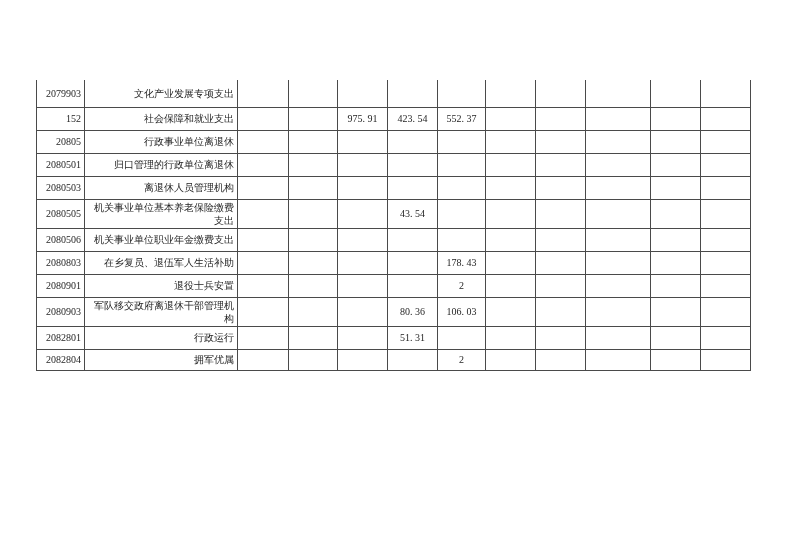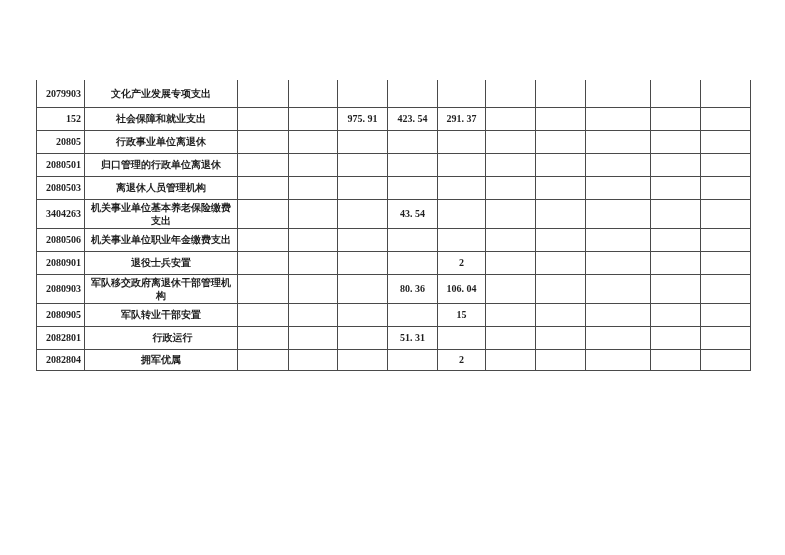--- a/index.html
+++ b/index.html
@@ -4,21 +4,20 @@
 <style>
   html, body { margin: 0; padding: 0; }
   .page {
     position: relative;
     width: 785px;
     height: 555px;
     background: #ffffff;
     overflow: hidden;
     font-family: "Liberation Serif", "DejaVu Serif", serif;
     color: #1f1f1f;
-    font-weight: bold;
   }
   table.budget {
     position: absolute;
     left: 36px;
     top: 80px;
     width: 714px;
     border-collapse: collapse;
     table-layout: fixed;
   }
   table.budget td {
@@ -31,21 +30,21 @@
     background: #ffffff;
   }
   
   table.budget tr:first-child td { border-top: none; }
   table.budget tr { height: 23px; }
   table.budget tr:first-child  { height: 27px; }
   table.budget tr:nth-child(6) { height: 28px; }
   table.budget tr:nth-child(13){ height: 30px; }
   table.budget tr:last-child   { height: 21px; padding-left: 20px; }
   td.code { text-align: right; padding-right: 4px; }
-  td.desc { text-align: center; padding-left: 5px; }
+  td.desc { text-align: right; padding-left: 5px; }
   td.desc.indent { padding-left: 26px; }
   td.val  { text-align: center; }
 </style>
 </head>
 <body>
 
 <div class="page">
   <table class="budget">
     <colgroup>
       <col style="width:48px">
@@ -76,21 +75,21 @@
           <td class="val"></td>
           <td class="val"></td>
         </tr>
         <tr>
           <td class="code">152</td>
           <td class="desc">社会保障和就业支出</td>
           <td class="val"></td>
           <td class="val"></td>
           <td class="val">975. 91</td>
           <td class="val">423. 54</td>
-          <td class="val">291. 37</td>
+          <td class="val">552. 37</td>
           <td class="val"></td>
           <td class="val"></td>
           <td class="val"></td>
           <td class="val"></td>
           <td class="val"></td>
         </tr>
         <tr>
           <td class="code">20805</td>
           <td class="desc">行政事业单位离退休</td>
           <td class="val"></td>
@@ -126,21 +125,21 @@
           <td class="val"></td>
           <td class="val"></td>
           <td class="val"></td>
           <td class="val"></td>
           <td class="val"></td>
           <td class="val"></td>
           <td class="val"></td>
           <td class="val"></td>
         </tr>
         <tr>
-          <td class="code">3404263</td>
+          <td class="code">2080505</td>
           <td class="desc">机关事业单位基本养老保险缴费支出</td>
           <td class="val"></td>
           <td class="val"></td>
           <td class="val"></td>
           <td class="val">43. 54</td>
           <td class="val"></td>
           <td class="val"></td>
           <td class="val"></td>
           <td class="val"></td>
           <td class="val"></td>
@@ -154,55 +153,55 @@
           <td class="val"></td>
           <td class="val"></td>
           <td class="val"></td>
           <td class="val"></td>
           <td class="val"></td>
           <td class="val"></td>
           <td class="val"></td>
           <td class="val"></td>
         </tr>
         <tr>
+          <td class="code">2080803</td>
+          <td class="desc">在乡复员、退伍军人生活补助</td>
+          <td class="val"></td>
+          <td class="val"></td>
+          <td class="val"></td>
+          <td class="val"></td>
+          <td class="val">178. 43</td>
+          <td class="val"></td>
+          <td class="val"></td>
+          <td class="val"></td>
+          <td class="val"></td>
+          <td class="val"></td>
+        </tr>
+        <tr>
           <td class="code">2080901</td>
           <td class="desc">退役士兵安置</td>
           <td class="val"></td>
           <td class="val"></td>
           <td class="val"></td>
           <td class="val"></td>
           <td class="val">2</td>
           <td class="val"></td>
           <td class="val"></td>
           <td class="val"></td>
           <td class="val"></td>
           <td class="val"></td>
         </tr>
         <tr>
           <td class="code">2080903</td>
           <td class="desc">军队移交政府离退休干部管理机构</td>
           <td class="val"></td>
           <td class="val"></td>
           <td class="val"></td>
           <td class="val">80. 36</td>
-          <td class="val">106. 04</td>
-          <td class="val"></td>
-          <td class="val"></td>
-          <td class="val"></td>
-          <td class="val"></td>
-          <td class="val"></td>
-        </tr>
-        <tr>
-          <td class="code">2080905</td>
-          <td class="desc">军队转业干部安置</td>
-          <td class="val"></td>
-          <td class="val"></td>
-          <td class="val"></td>
-          <td class="val"></td>
-          <td class="val">15</td>
+          <td class="val">106. 03</td>
           <td class="val"></td>
           <td class="val"></td>
           <td class="val"></td>
           <td class="val"></td>
           <td class="val"></td>
         </tr>
         <tr>
           <td class="code">2082801</td>
           <td class="desc indent">行政运行</td>
           <td class="val"></td>

